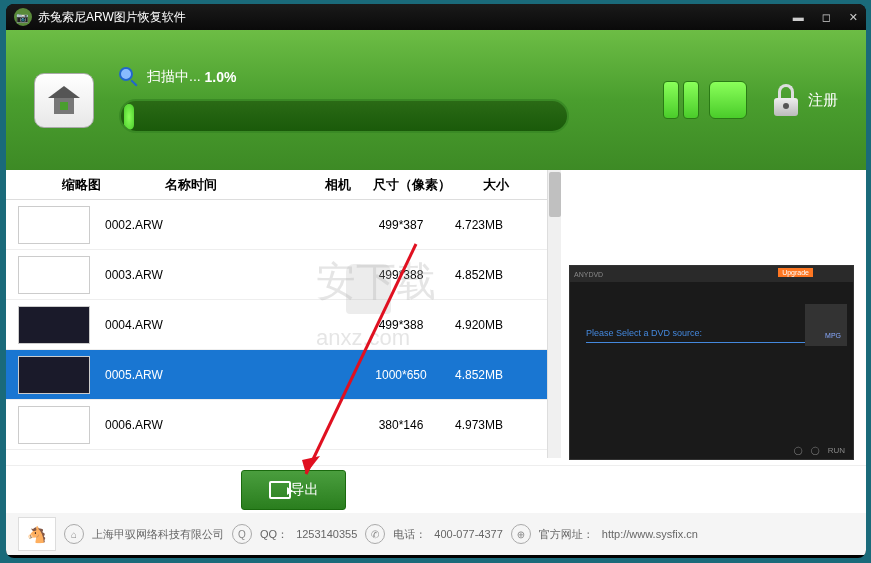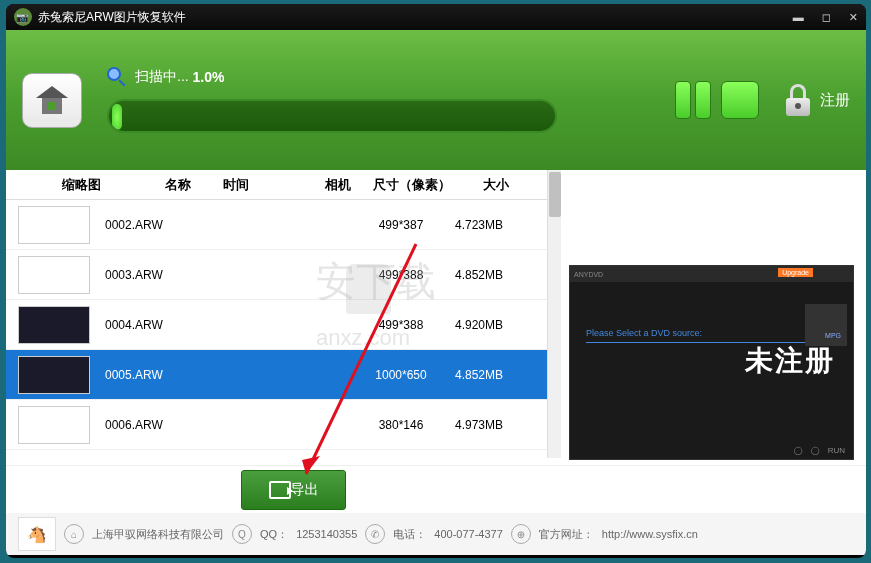--- a/index.html
+++ b/index.html
@@ -2,21 +2,21 @@
 <html><head>
 <meta charset="utf-8">
 <style>
 *{margin:0;padding:0;box-sizing:border-box;font-family:"Microsoft YaHei",Arial,sans-serif}
 body{background:#1a6a7a;width:871px;height:563px;overflow:hidden;position:relative}
 .window{position:absolute;left:6px;top:4px;width:860px;height:554px;background:#000;border-radius:8px;overflow:hidden}
 .titlebar{height:26px;background:linear-gradient(#1a1a1a,#0a0a0a);display:flex;align-items:center;padding:0 8px;color:#fff;font-size:12px}
 .app-icon{width:18px;height:18px;background:#5a8a3a;border-radius:50%;margin-right:6px;display:flex;align-items:center;justify-content:center;font-size:10px}
 .win-controls{margin-left:auto;display:flex;gap:18px;color:#ccc;font-size:11px}
 .win-controls span{cursor:pointer}
-.header{height:140px;background:linear-gradient(180deg,#6dbd45 0%,#4a9e2e 50%,#3d8a25 100%);display:flex;align-items:center;padding:0 16px;position:relative}
+.header{height:140px;background:linear-gradient(180deg,#6dbd45 0%,#4a9e2e 50%,#3d8a25 100%);display:flex;align-items:center;padding:0 28px;position:relative}
 .home-btn{width:60px;height:55px;background:linear-gradient(#fff,#e8e8e8);border-radius:10px;display:flex;align-items:center;justify-content:center;border:1px solid #aaa;cursor:pointer}
 .home-icon{width:32px;height:28px;position:relative}
 .home-roof{width:0;height:0;border-left:16px solid transparent;border-right:16px solid transparent;border-bottom:12px solid #555}
 .home-body{width:20px;height:16px;background:#777;margin:0 auto;position:relative}
 .home-door{position:absolute;left:6px;top:4px;width:8px;height:8px;background:#4a9e2e}
 .scan-area{flex:1;margin-left:25px}
 .scan-status{display:flex;align-items:center;color:#fff;font-size:14px;margin-bottom:12px}
 .mag-icon{width:20px;height:20px;margin-right:8px;position:relative}
 .mag-circle{width:14px;height:14px;border:2px solid #2266cc;border-radius:50%;background:#88bbff}
 .mag-handle{position:absolute;width:2px;height:8px;background:#2266cc;transform:rotate(-45deg);left:14px;top:12px}
@@ -30,21 +30,21 @@
 .lock-icon{width:28px;height:32px;position:relative}
 .lock-shackle{width:16px;height:14px;border:3px solid #ddd;border-bottom:none;border-radius:8px 8px 0 0;margin:0 auto}
 .lock-body{width:24px;height:18px;background:linear-gradient(#eee,#bbb);border-radius:3px;margin:0 auto;position:relative}
 .lock-hole{position:absolute;left:9px;top:5px;width:6px;height:6px;background:#555;border-radius:50%}
 .reg-text{color:#fff;font-size:15px;margin-left:8px}
 .content{height:295px;background:#fff;display:flex}
 .table-area{width:555px;position:relative}
 .table-header{height:30px;display:flex;align-items:center;font-size:13px;background:#fff;border-bottom:1px solid #ddd;font-weight:bold}
 .th-thumb{width:95px;text-align:right}
 .th-name{width:90px;text-align:right}
-.th-time{width:90px;text-align:center}
+.th-time{width:90px;}
 .th-cam{width:70px;text-align:right}
 .th-size{width:100px;text-align:right}
 .th-fsize{width:90px;text-align:center}
 .tbody{height:258px;overflow-y:auto;position:relative}
 .row{height:50px;display:flex;align-items:center;font-size:12px;border-bottom:1px solid #eee}
 .row.selected{background:#1976d2;color:#fff}
 .thumb{width:95px;height:42px;display:flex;align-items:center;justify-content:center}
 .thumb-img{width:72px;height:38px;background:#fff;border:1px solid #ccc;font-size:7px;color:#999;overflow:hidden}
 .thumb-dark{background:#1a1a2a}
 .cell-name{width:90px;padding-left:4px}
@@ -202,21 +202,20 @@
       <div class="preview-box">
         <div class="preview-top">
             <span>ANYDVD</span>
             <div class="preview-orange">Upgrade</div>
           </div>
         <div class="preview-body">
           <div class="preview-side"></div>
           <div class="preview-mpg">MPG</div>
           <div class="preview-text">Please Select a DVD source:</div>
           <div class="preview-line"></div>
-          <div class="unreg">未注册</div>
         </div>
         <div class="preview-bottom">
             <span>◯</span>
             <span>◯</span>
             <span>RUN</span>
           </div>
       </div>
     </div>
   </div>
 

